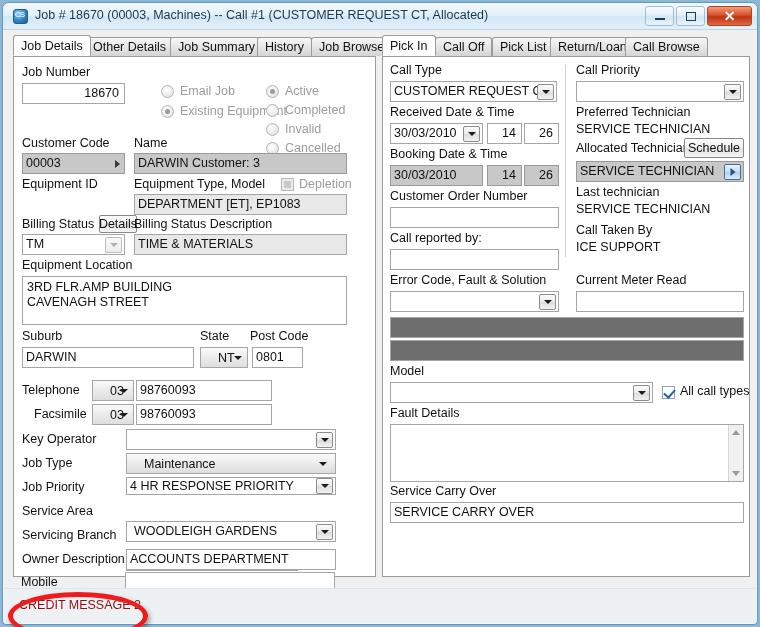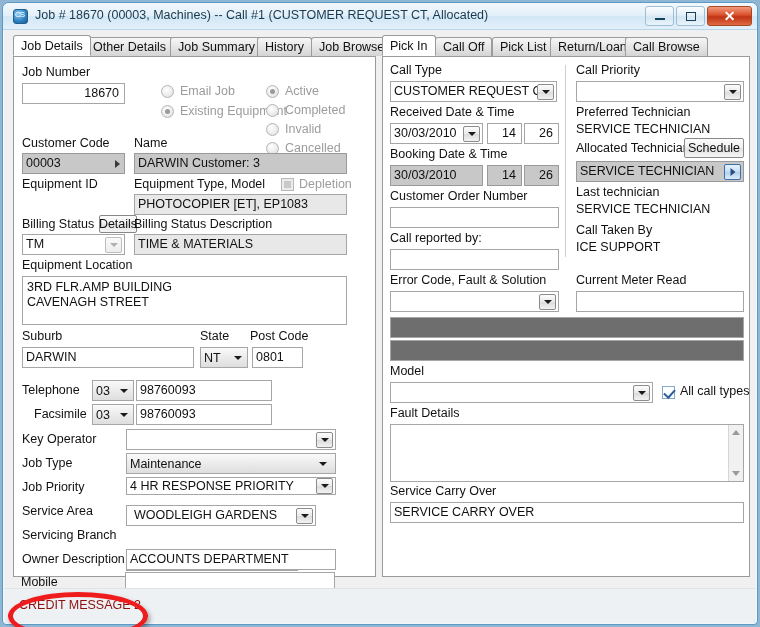--- a/index.html
+++ b/index.html
@@ -104,21 +104,21 @@
   
   .flatarrow{
     position:absolute;right:4px;top:50%;transform:translateY(-50%);
     width:0;height:0;border-top:4px solid transparent;border-bottom:4px solid transparent;
     border-left:5px solid #3a3a3a;
   }
   
   .combo-flat{
     position:absolute;border:1px solid #a6a6a6;font-size:12.5px;color:#111;
     background:linear-gradient(180deg,#fafafa 0%,#eaeaea 55%,#dedede 100%);
-    display:flex;align-items:center;padding:0 3px;
+    display:flex;align-items:center;padding:0 17px;
   }
 
   
   .btn{
     position:absolute;border:1px solid #888;border-radius:3px;
     background:linear-gradient(180deg,#fcfcfc 0%,#f0f0f0 45%,#e2e2e2 55%,#f5f5f5 100%);
     font-size:12.5px;color:#111;display:flex;align-items:center;justify-content:center;
   }
   .btn.dis{color:#9a9a9a;border-color:#bcbcbc;
     background:linear-gradient(180deg,#f7f7f7 0%,#efefef 100%);}
@@ -210,21 +210,21 @@
       </div>
 
       <div class="lbl" style="left:120px;top:79px;">Name</div>
       <div class="fld ro" style="left:120px;top:96px;width:213px;height:21px;">DARWIN Customer: 3</div>
 
       <div class="lbl" style="left:8px;top:120px;">Equipment ID</div>
 
       <div class="lbl" style="left:120px;top:120px;">Equipment Type, Model</div>
       <div class="chkgray" style="left:267px;top:121px;"></div>
       <div class="rlbl" style="left:285px;top:120px;">Depletion</div>
-      <div class="fld ro2" style="left:120px;top:137px;width:213px;height:21px;">PHOTOCOPIER [ET], EP1083</div>
+      <div class="fld ro2" style="left:120px;top:137px;width:213px;height:21px;">DEPARTMENT [ET], EP1083</div>
 
       <div class="lbl" style="left:8px;top:160px;">Billing Status</div>
       <div class="btn" style="left:85px;top:158px;width:38px;height:18px;border-radius:2px;">Details</div>
       <div class="fld" style="left:8px;top:177px;width:103px;height:21px;">
         <span>TM</span>
         <span class="cbtn dis">
             <span class="arrow-dn dis"></span>
           </span>
       </div>
 
@@ -277,21 +277,21 @@
 
       <div class="lbl" style="left:8px;top:423px;">Job Priority</div>
       <div class="fld" style="left:112px;top:420px;width:210px;height:18px;">
         <span>4 HR RESPONSE PRIORITY</span>
         <span class="cbtn">
             <span class="arrow-dn"></span>
           </span>
       </div>
 
       <div class="lbl" style="left:8px;top:447px;">Service Area</div>
-      <div class="fld" style="left:112px;top:448px;width:190px;height:21px;padding-left:7px;">
+      <div class="fld" style="left:112px;top:464px;width:210px;height:21px;padding-left:7px;">
         <span>WOODLEIGH GARDENS</span>
         <span class="cbtn">
             <span class="arrow-dn"></span>
           </span>
       </div>
 
       <div class="lbl" style="left:8px;top:471px;">Servicing Branch</div>
       <div class="fld" style="left:112px;top:468px;width:172px;height:21px;margin-top:25px;">
         <span>Signature Software</span>
         <span class="cbtn">

